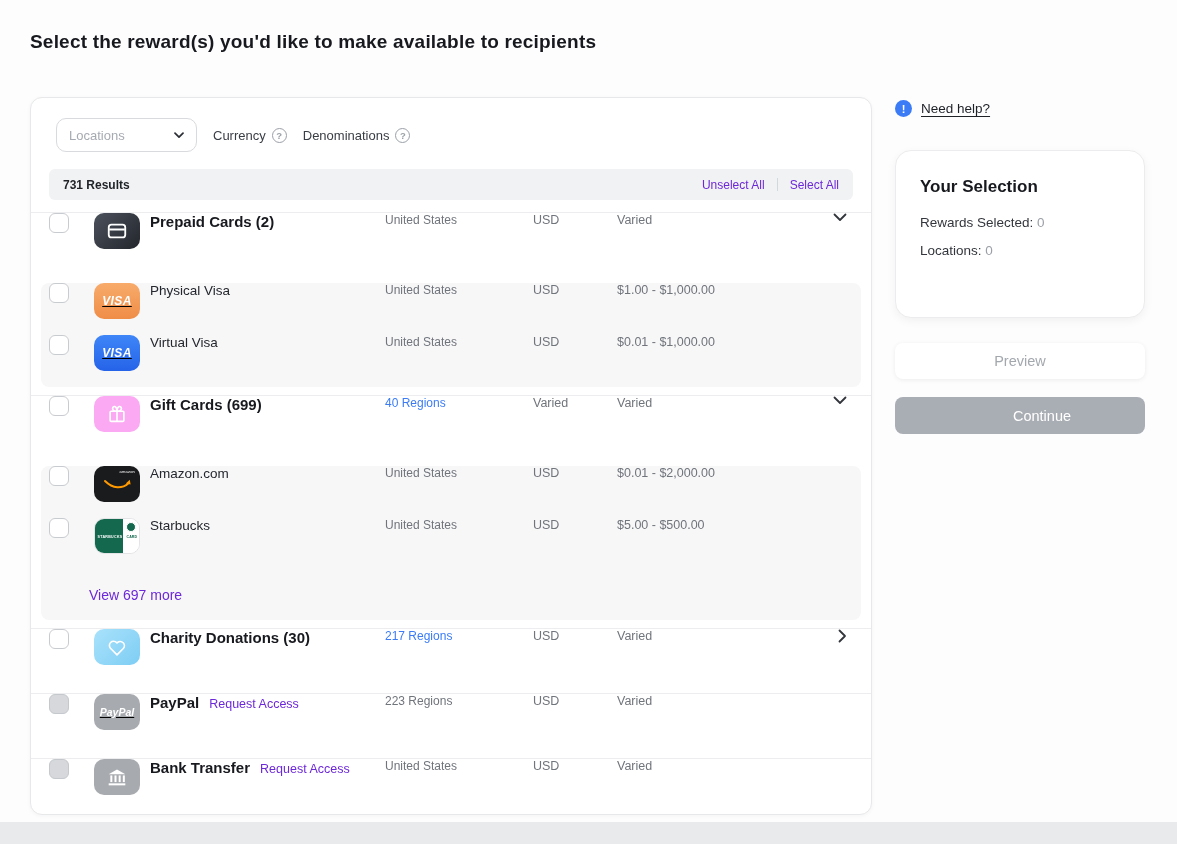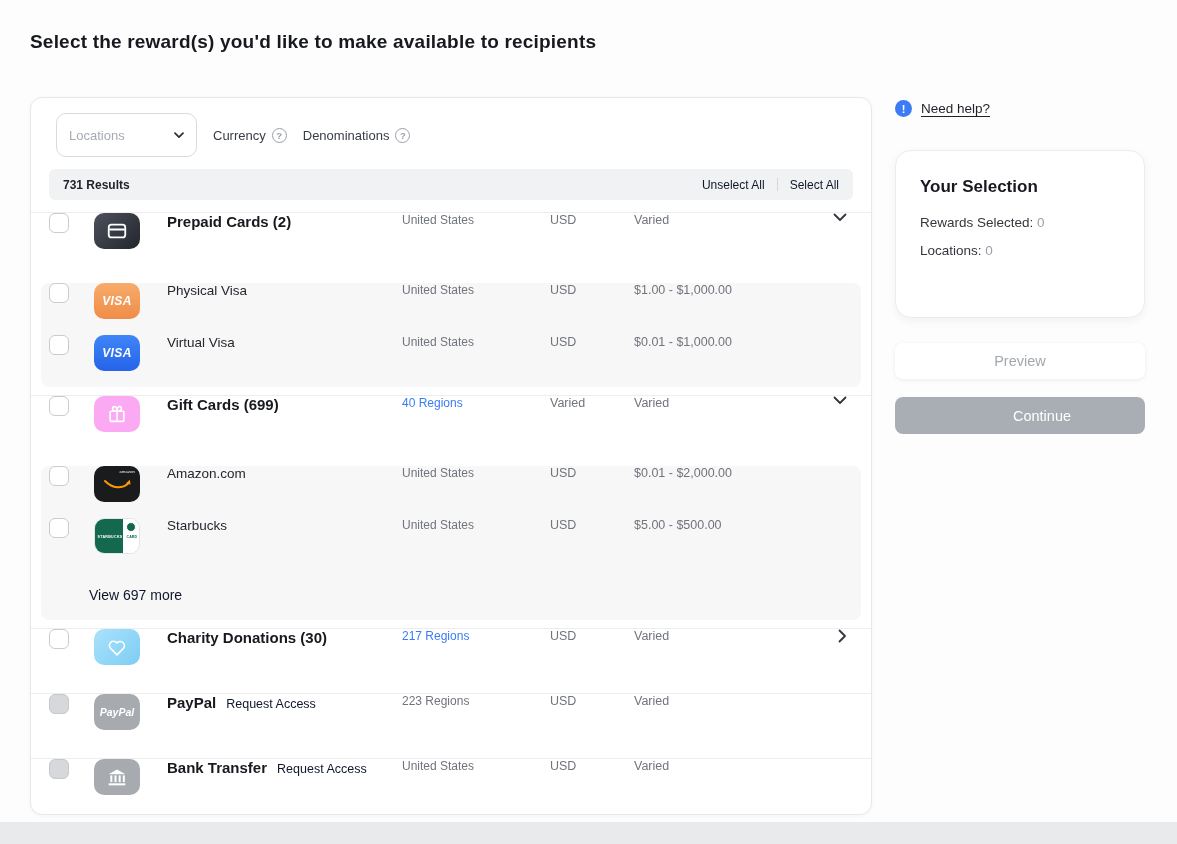--- a/index.html
+++ b/index.html
@@ -10,46 +10,46 @@
   
   .card { position:absolute; left:30px; top:97px; width:842px; height:718px; background:#fff;
           border:1px solid #e7e8ea; border-radius:12px; box-shadow:0 1px 4px rgba(0,0,0,.04); overflow:hidden; }
 
   .filters { display:flex; align-items:center; padding:20px 18px 0 18px; height:54px; }
   .search-box { position:relative; width:335px; height:34px; flex:none; }
   .search-box input { width:100%; height:100%; border:1px solid #d8dade; border-radius:16px; padding:0 12px 0 32px;
                       font-size:13px; color:#2a2d33; outline:none; font-family:"Liberation Sans",sans-serif; }
   .search-box input::placeholder { color:#a6aab1; }
   .search-box .mag { position:absolute; left:11px; top:9px; }
-  .loc-select { margin-left:7px; width:141px; height:44px; border:1px solid #d8dade; border-radius:10px; background:#fff;
+  .loc-select { margin-left:7px; width:141px; height:34px; border:1px solid #d8dade; border-radius:10px; background:#fff;
                 display:flex; align-items:center; justify-content:space-between; padding:0 12px; flex:none; cursor:pointer; }
   .loc-select .ph { font-size:13px; color:#a6aab1; }
   .filter-label { display:flex; align-items:center; gap:6px; font-size:13px; color:#393d44; margin-left:16px; }
   .qmark { width:15px; height:15px; border:1.3px solid #9ba0a7; border-radius:50%; color:#9ba0a7; font-size:9.5px;
            font-weight:700; display:inline-flex; align-items:center; justify-content:center; }
 
   .results-bar { margin:17px 18px 12px 18px; height:31px; background:#f1f2f4; border-radius:6px;
                  display:flex; align-items:center; padding:0 14px; }
   .results-count { font-size:12px; font-weight:700; color:#1e2126; }
   .results-actions { margin-left:auto; display:flex; align-items:center; }
-  .blue-link { color:#0f172a; cursor:pointer; text-decoration:none; }
+  .blue-link { color:#6d28d9; cursor:pointer; text-decoration:none; }
   .results-actions .blue-link { font-size:12px; }
   .results-sep { width:1px; height:13px; background:#d4d7db; margin:0 12px; }
 
   .divider { border-top:1px solid #ededef; }
 
   .row { display:flex; align-items:flex-start; padding-left:18px; }
   .row.parent { height:60px; }
   .row.tall { height:64px; }
   .row.bank-row { height:60px; }
   .cb { width:20px; height:20px; border:1.5px solid #c8cbd0; border-radius:6px; background:#fff; flex:none;
         margin-right:25px; cursor:pointer; }
   .cb.disabled { background:#d6d8db; border-color:#c5c8cc; }
-  .badge { width:46px; height:36px; border-radius:10px; flex:none; margin-right:27px;
-           display:flex; align-items:center; justify-content:center; position:relative; overflow:hidden; }
+  .badge { width:46px; height:36px; border-radius:10px; flex:none; margin-right:10px;
+           display:flex; align-items:center; justify-content:center; position:relative; overflow:hidden;text-decoration:underline; }
   .badge-dark   { background:linear-gradient(135deg,#4b515c,#23262c); }
   .badge-orange { background:linear-gradient(180deg,#f8ab6b,#ef8d47); }
   .badge-blue   { background:linear-gradient(180deg,#3f86f8,#2563e8); }
   .badge-pink   { background:#fba9f2; }
   .badge-sky    { background:linear-gradient(135deg,#a9e2fb,#7ecdf4); }
   .badge-gray   { background:#a7aaaf; }
   .badge-black  { background:#1a1b1d; }
   .visa-txt { color:#fff; font-style:italic; font-weight:800; font-size:12px; letter-spacing:.4px; }
   .pp-txt { color:#fff; font-style:italic; font-weight:800; font-size:10.5px; }
   .amazon-word { position:absolute; top:3px; right:5px; color:#fff; font-size:4px; letter-spacing:.2px; }

